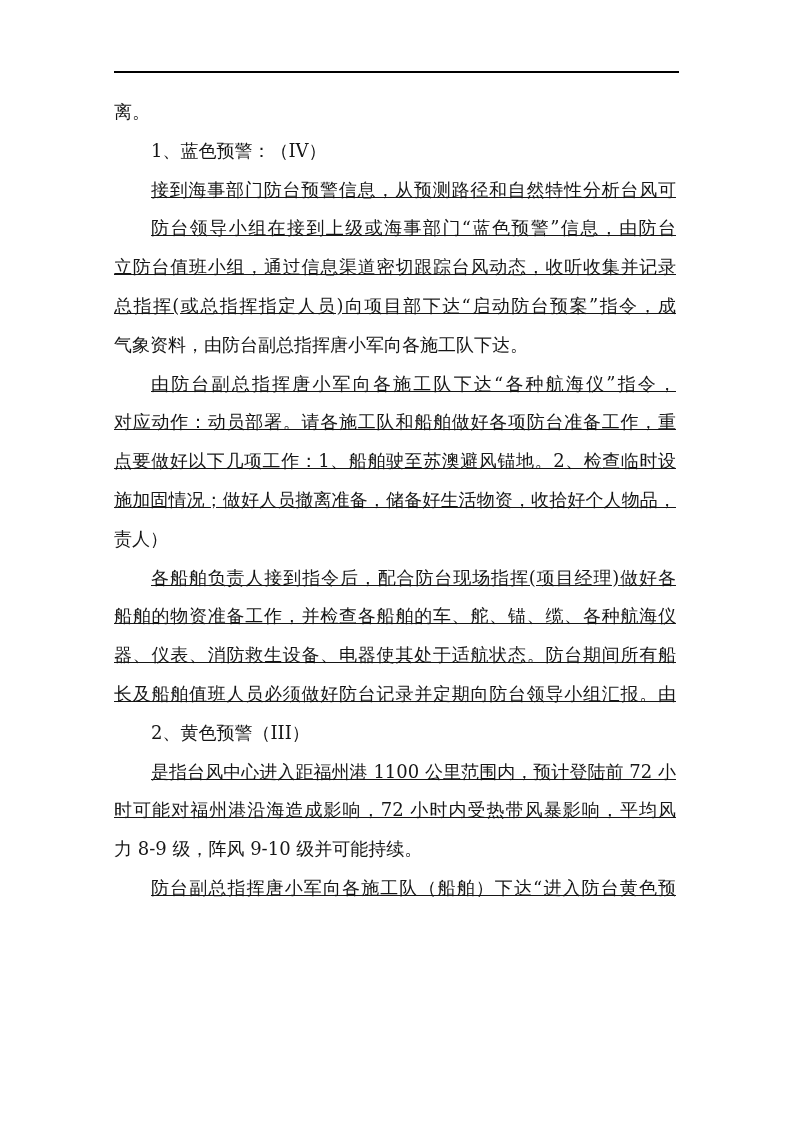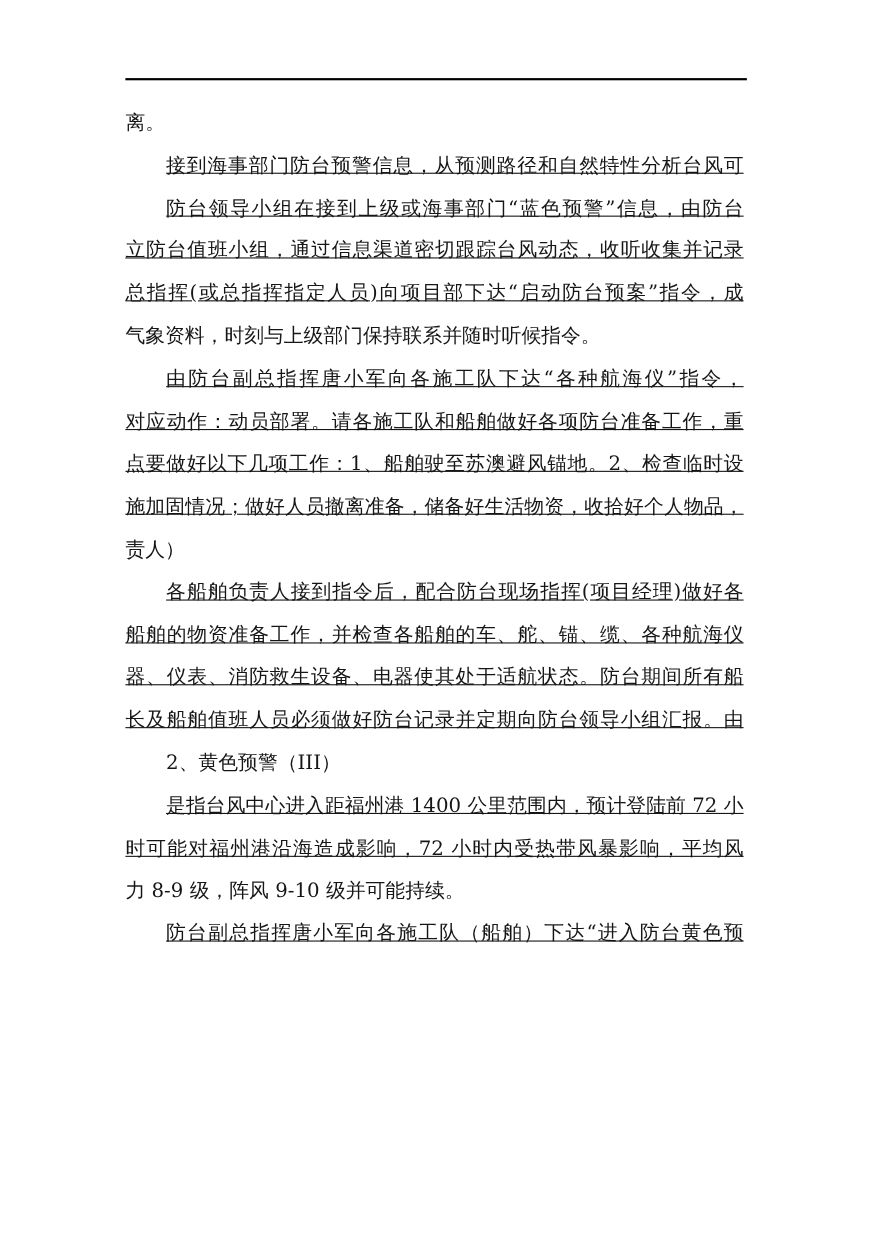--- a/index.html
+++ b/index.html
@@ -50,33 +50,34 @@
     padding-left: 37px;
   }
 </style>
 </head>
 <body>
 
 <div class="page">
   <div class="header-rule"></div>
   <div class="content">
     <div class="line">离。</div>
+    <div class="line ind">1、蓝色预警：（IV）</div>
     <div class="line ind jst">接到海事部门防台预警信息，从预测路径和自然特性分析台风可</div>
     <div class="line ind jst">防台领导小组在接到上级或海事部门“蓝色预警”信息，由防台</div>
     <div class="line jst">立防台值班小组，通过信息渠道密切跟踪台风动态，收听收集并记录</div>
     <div class="line jst">总指挥(或总指挥指定人员)向项目部下达“启动防台预案”指令，成</div>
-    <div class="line">气象资料，时刻与上级部门保持联系并随时听候指令。</div>
+    <div class="line">气象资料，由防台副总指挥唐小军向各施工队下达。</div>
     <div class="line ind jst">由防台副总指挥唐小军向各施工队下达“各种航海仪”指令，</div>
     <div class="line jst">对应动作：动员部署。请各施工队和船舶做好各项防台准备工作，重</div>
     <div class="line jst">点要做好以下几项工作：1、船舶驶至苏澳避风锚地。2、检查临时设</div>
     <div class="line jst">施加固情况；做好人员撤离准备，储备好生活物资，收拾好个人物品，</div>
     <div class="line">责人）</div>
     <div class="line ind jst">各船舶负责人接到指令后，配合防台现场指挥(项目经理)做好各</div>
     <div class="line jst">船舶的物资准备工作，并检查各船舶的车、舵、锚、缆、各种航海仪</div>
     <div class="line jst">器、仪表、消防救生设备、电器使其处于适航状态。防台期间所有船</div>
     <div class="line jst">长及船舶值班人员必须做好防台记录并定期向防台领导小组汇报。由</div>
     <div class="line ind">2、黄色预警（III）</div>
-    <div class="line ind jst">是指台风中心进入距福州港 1400 公里范围内，预计登陆前 72 小</div>
+    <div class="line ind jst">是指台风中心进入距福州港 1100 公里范围内，预计登陆前 72 小</div>
     <div class="line jst">时可能对福州港沿海造成影响，72 小时内受热带风暴影响，平均风</div>
     <div class="line">力 8-9 级，阵风 9-10 级并可能持续。</div>
     <div class="line ind jst">防台副总指挥唐小军向各施工队（船舶）下达“进入防台黄色预</div>
   </div>
 </div>
 
 </body></html>

